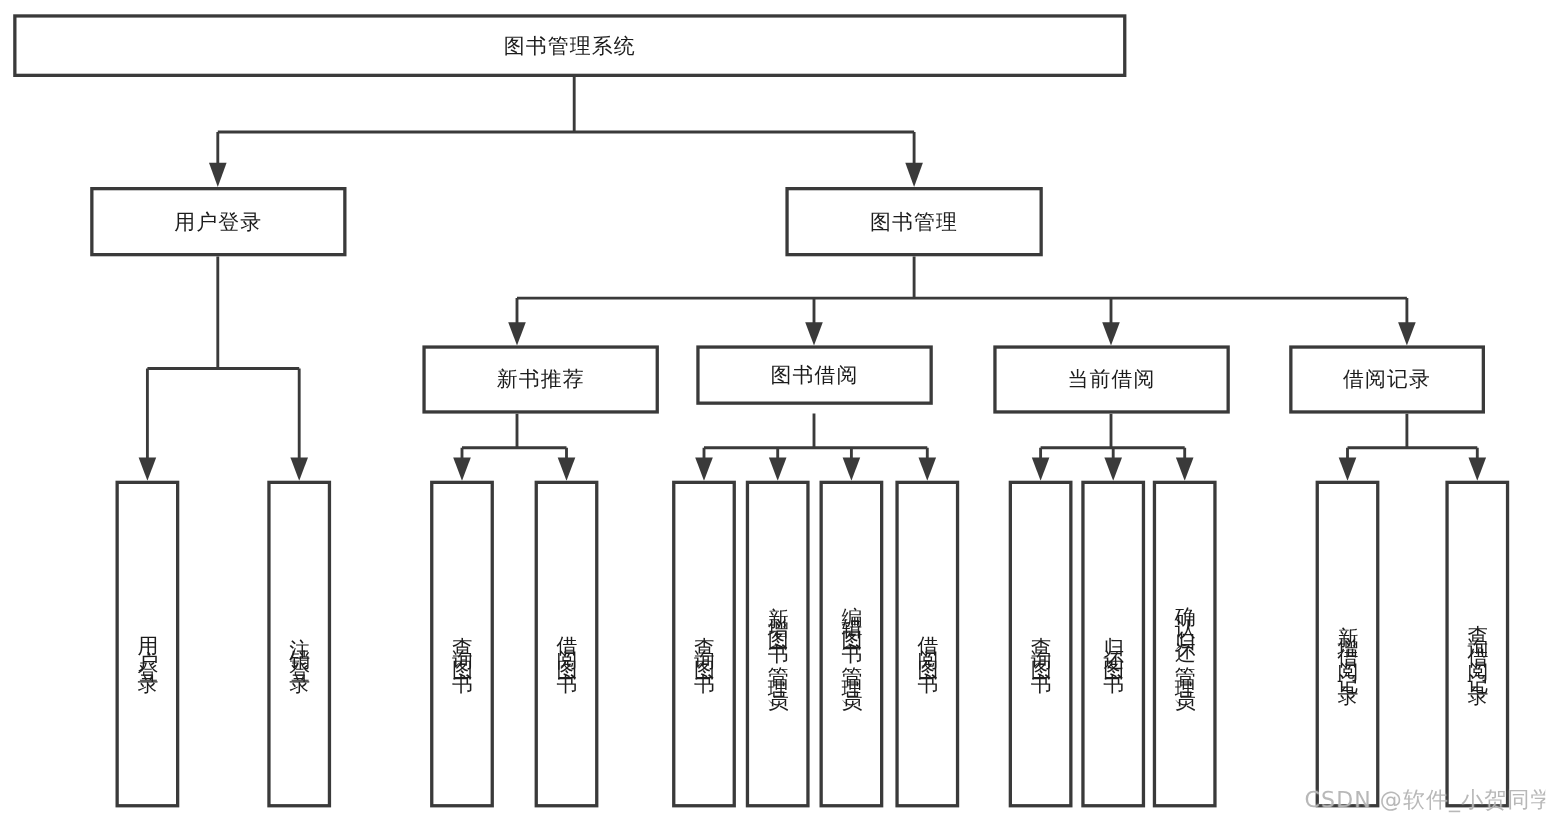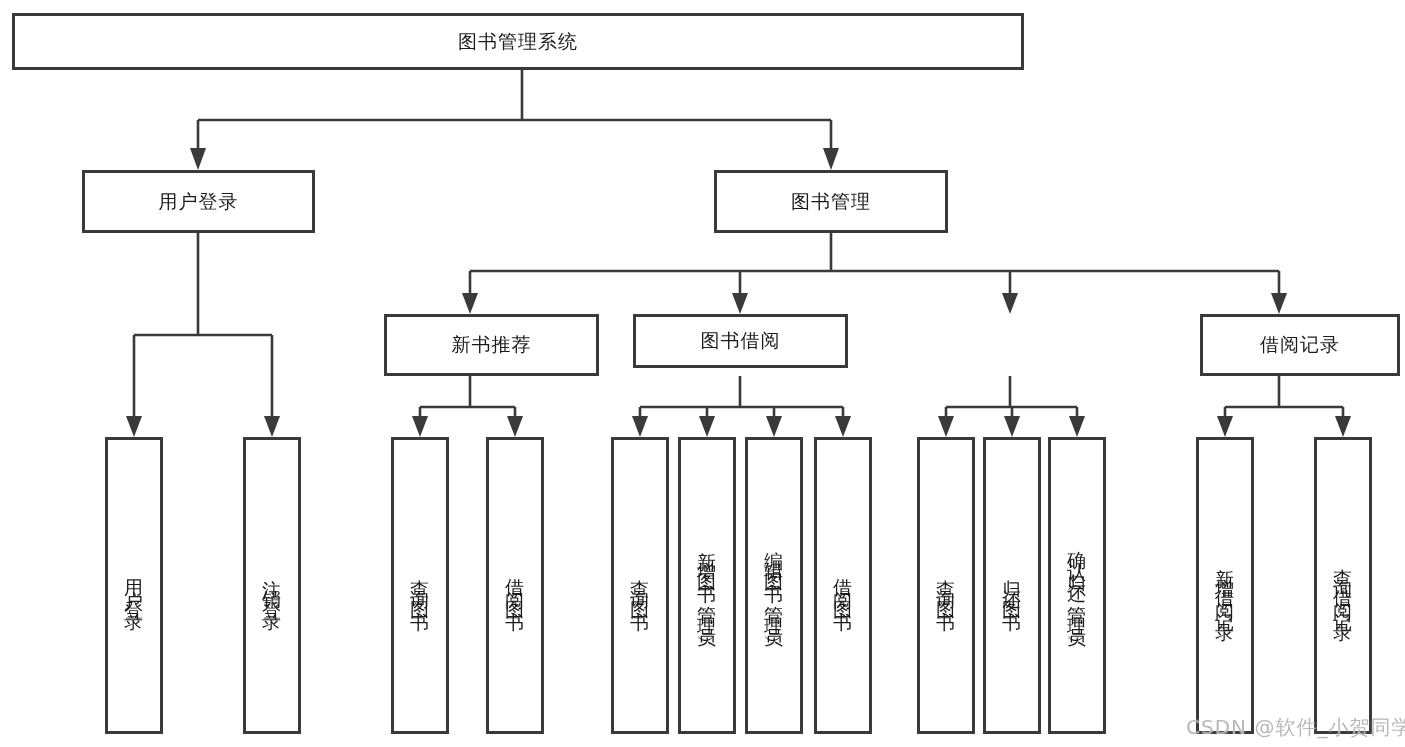--- a/index.html
+++ b/index.html
@@ -45,21 +45,21 @@
   }
   
   .n-root    { left: 12px;  top: 13px;  width: 1012px; height: 57px; }
   
   .n-login   { left: 82px;  top: 170px; width: 233px; height: 63px; }
   .n-mgmt    { left: 714px; top: 170px; width: 234px; height: 63px; text-align: center; }
   
   .n-rec     { left: 363px;  top: 314px; width: 215px; height: 62px; margin-left: 21px; }
   .n-borrow  { left: 633px;  top: 314px; width: 215px; height: 54px; }
   .n-current { left: 903px;  top: 314px; width: 215px; height: 62px; }
-  .n-records { left: 1172px; top: 314px; width: 200px; height: 62px; margin-left: 28px; }
+  .n-records { left: 1172px; top: 314px; width: 178px; height: 62px; }
   
   .n-l1   { left: 105px;  }
   .n-l2   { left: 243px;  }
   .n-r1   { left: 391px;  }
   .n-r2   { left: 486px;  }
   .n-b1   { left: 611px;  }
   .n-b2   { left: 678px;  }
   .n-b3   { left: 745px;  }
   .n-b4   { left: 814px;  }
   .n-c1   { left: 917px;  }
@@ -127,20 +127,21 @@
     </g>
   </svg>
 
   <div class="box hbox n-root">图书管理系统</div>
 
   <div class="box hbox n-login">用户登录</div>
   <div class="box hbox n-mgmt">图书管理</div>
 
   <div class="box hbox n-rec">新书推荐</div>
   <div class="box hbox n-borrow">图书借阅</div>
+  <div class="box hbox n-current">当前借阅</div>
   <div class="box hbox n-records">借阅记录</div>
 
   <div class="box vbox n-l1">用户登录</div>
   <div class="box vbox n-l2">注销登录</div>
 
   <div class="box vbox n-r1">查询图书</div>
   <div class="box vbox n-r2">借阅图书</div>
 
   <div class="box vbox n-b1">查询图书</div>
   <div class="box vbox n-b2">新增图书（管理员）</div>

